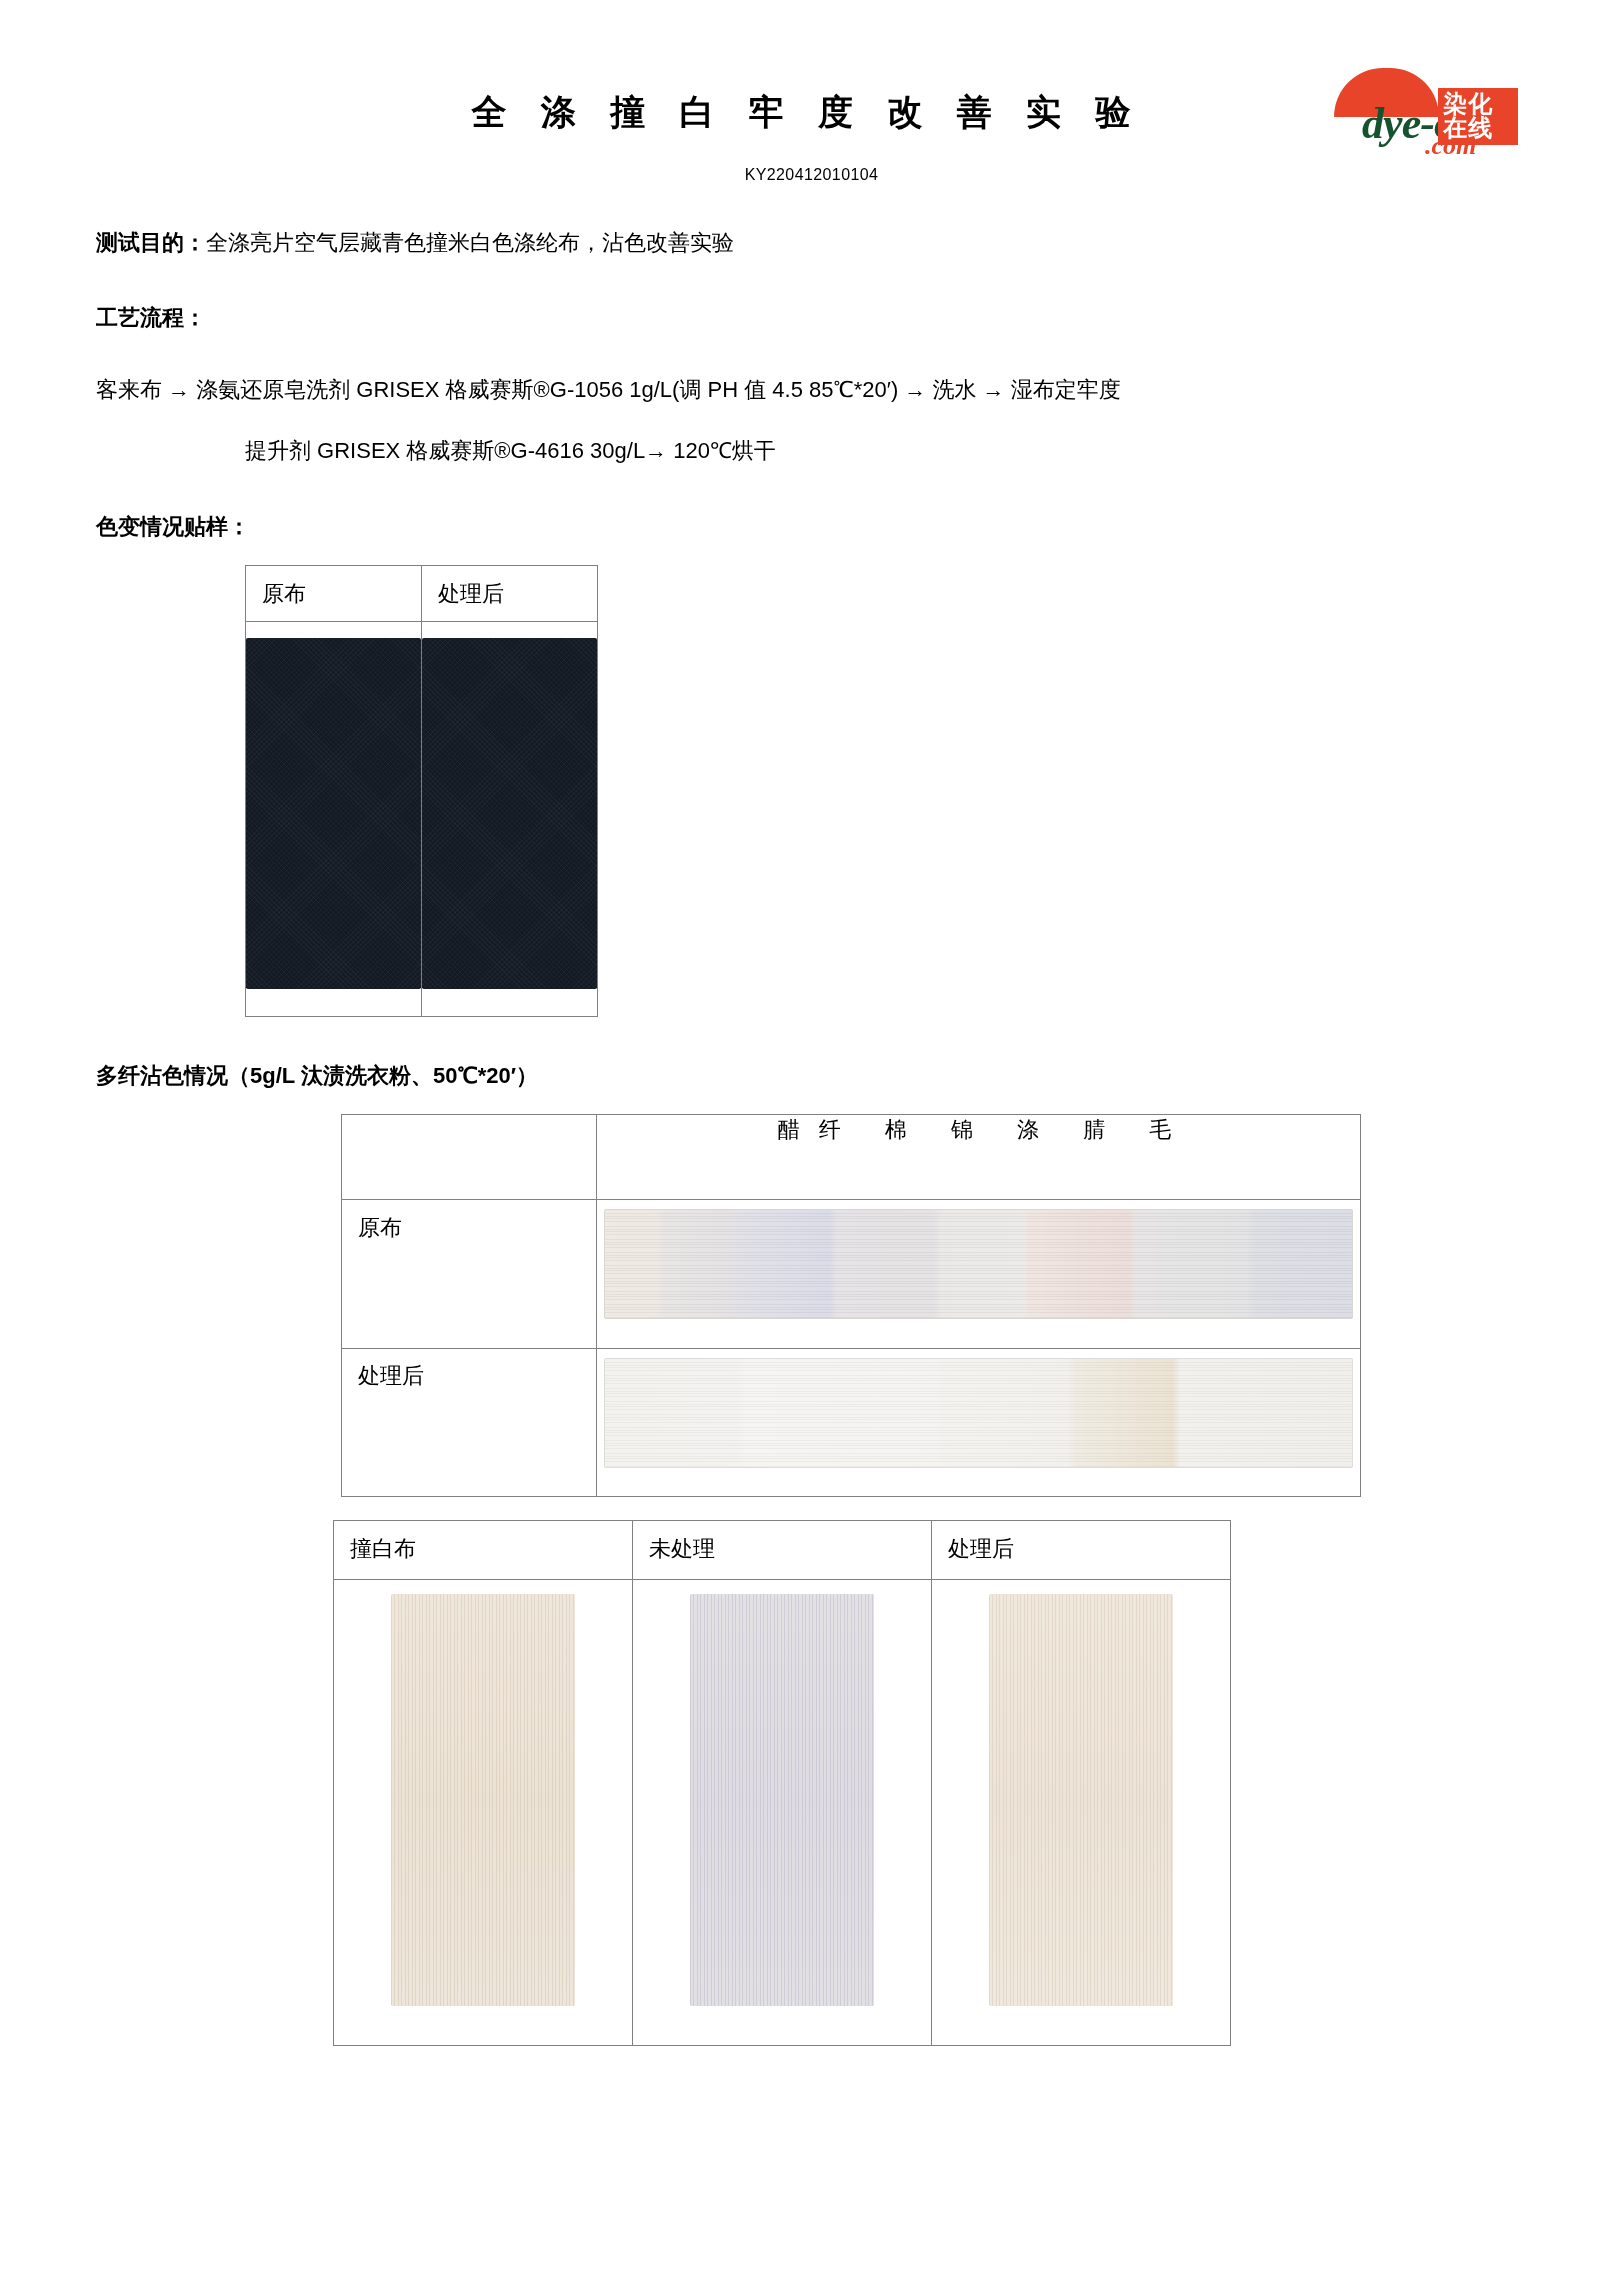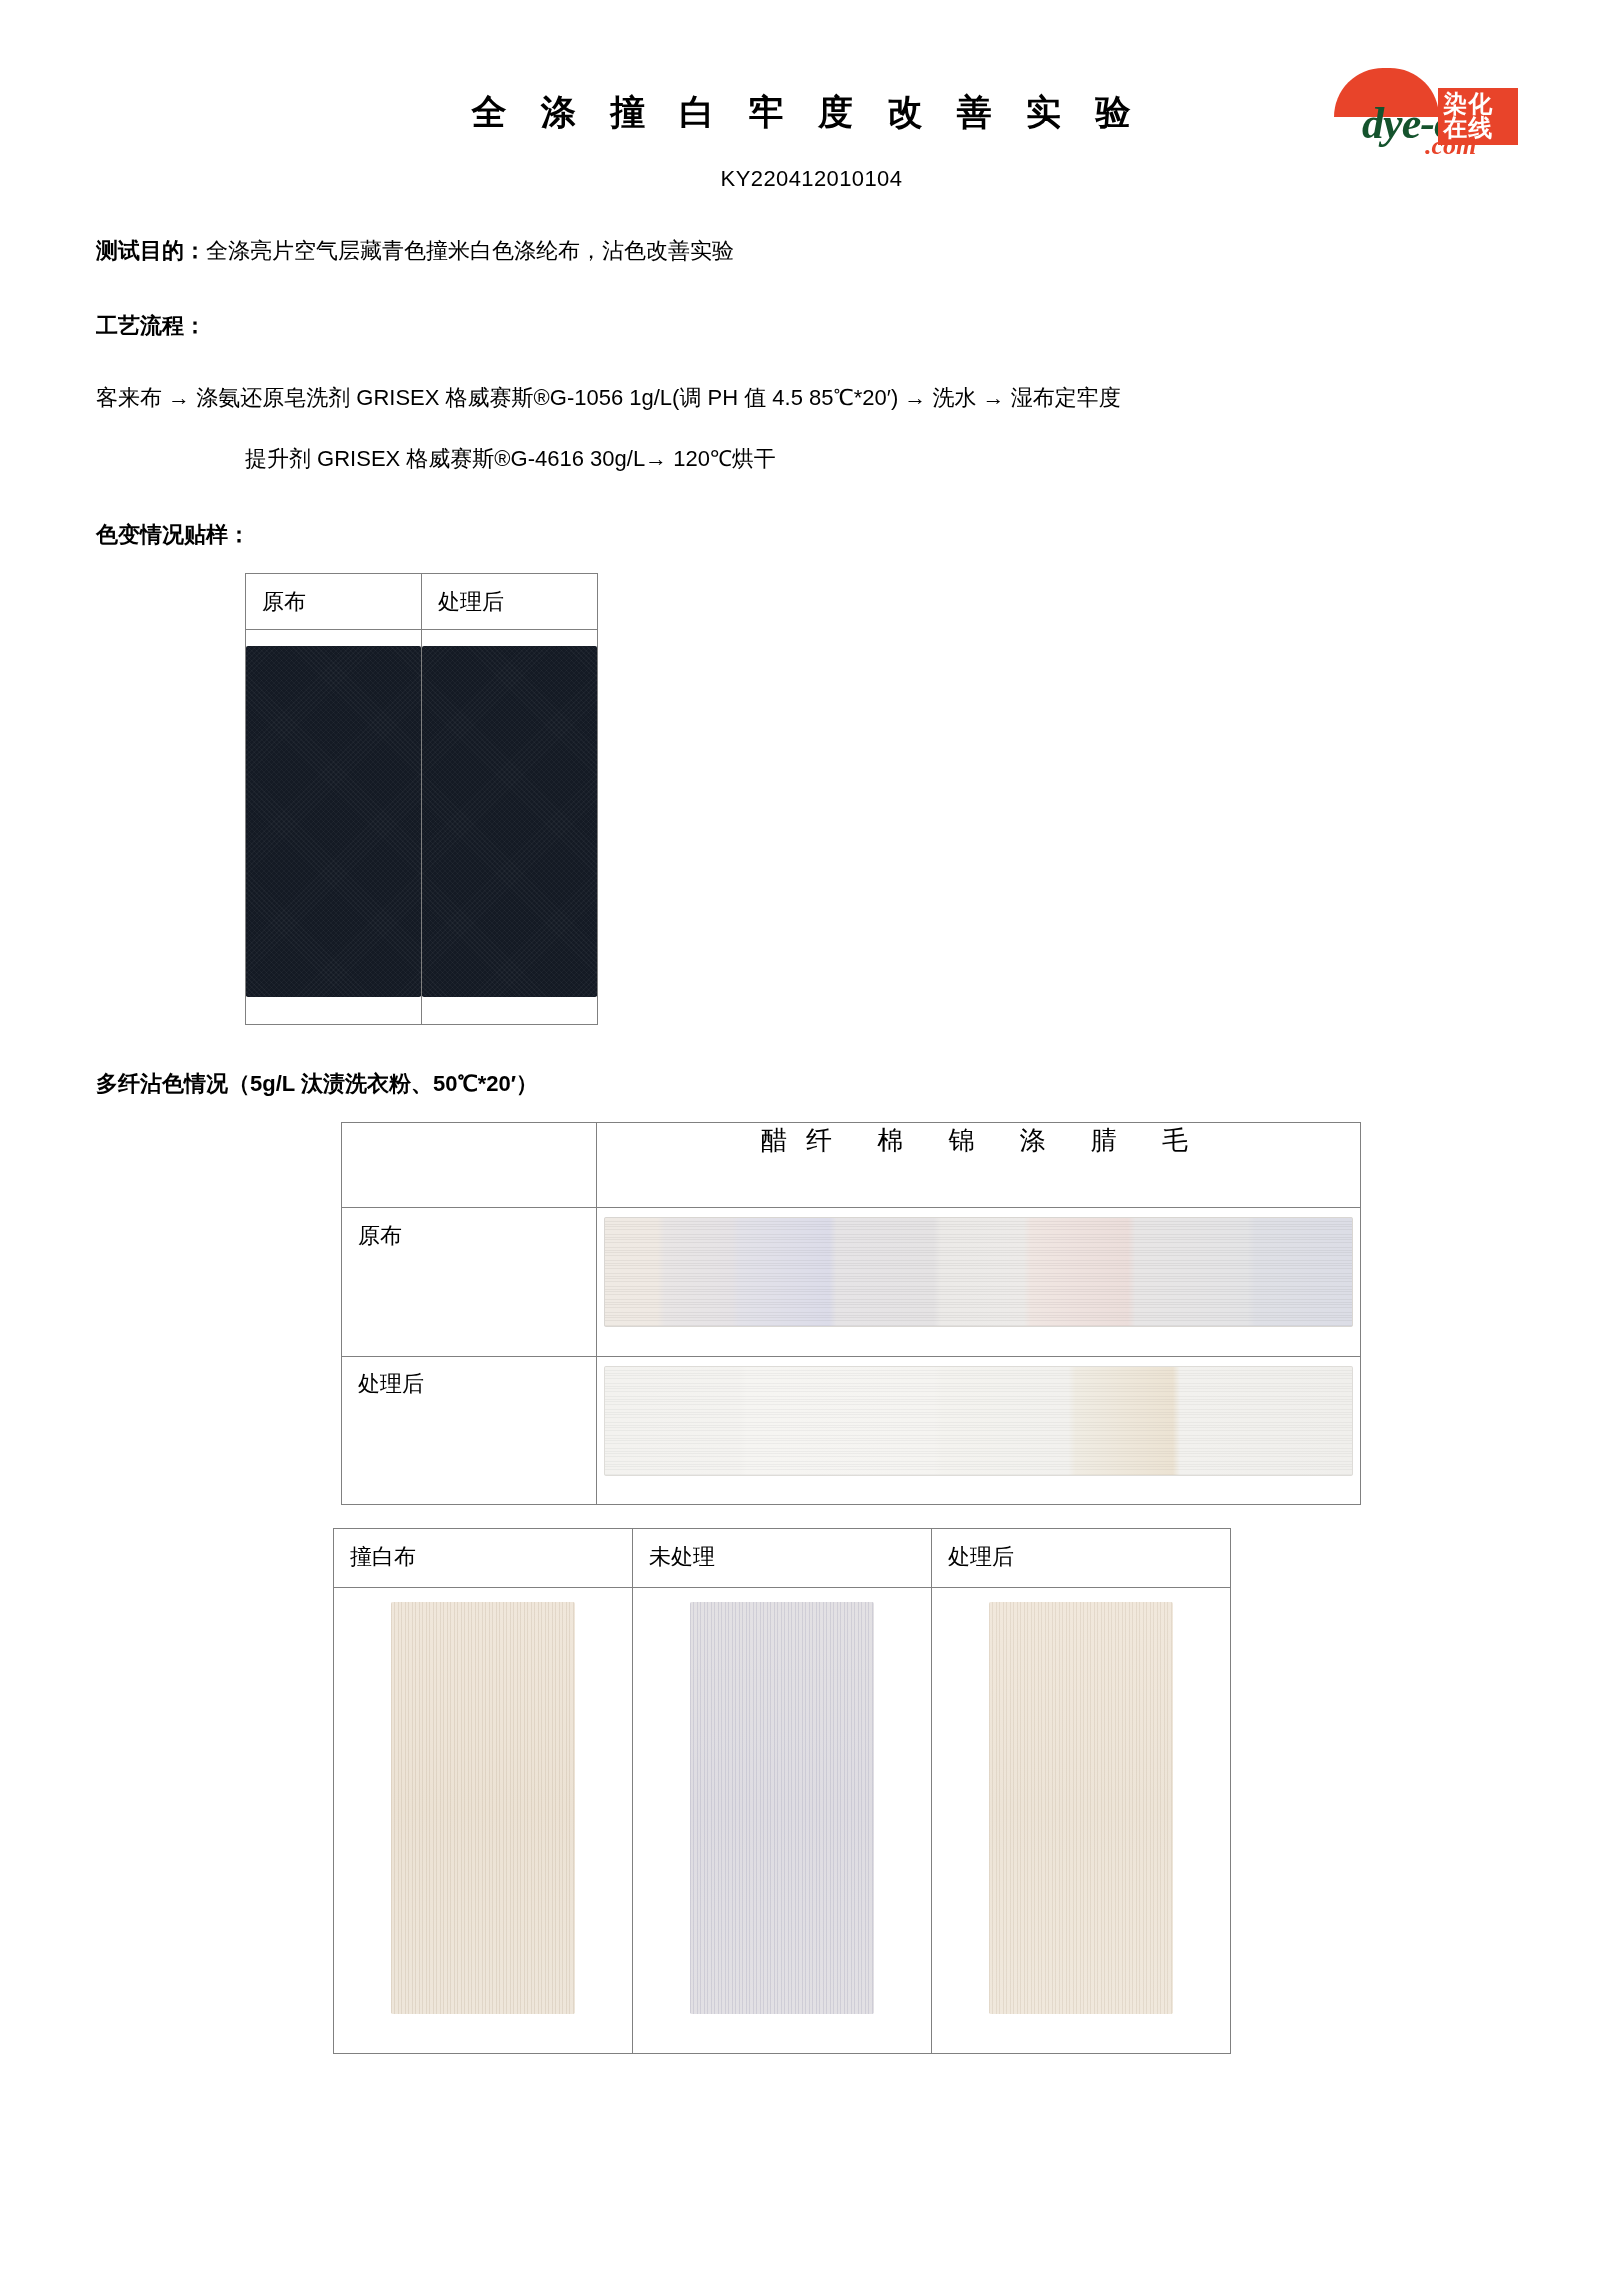--- a/index.html
+++ b/index.html
@@ -76,21 +76,21 @@
   .doc-title {
     text-align: center;
     font-size: 35px;
     font-weight: bold;
     letter-spacing: 12.3px;
     margin: 28px 0 0 0;
     padding-right: 8.8px;
   }
   .doc-code {
     text-align: center;
-    font-size: 22px;
+    font-size: 16px;
     margin: 30px 0 0 0;
     letter-spacing: 0.4px;
   }
   .para {
     font-size: 22px;
     margin: 42px 0 0 0;
     line-height: 1.5;
   }
   .label-bold {
     font-weight: bold;
@@ -151,21 +151,21 @@
   
   .tbl-multi {
     margin-left: 245px;
   }
   .tbl-multi td.firstcol {
     width: 254px;
   }
   .tbl-multi td.fiber-head {
     height: 84px;
     text-align: center;
-    font-size: 26px;
+    font-size: 22px;
     letter-spacing: 19px;
     padding-left: 11px;
   }
   .tbl-multi td.strip-cell {
     height: 130px;
     padding: 8.8px 7px;
     width: 749px;
   }
   .fiber-strip {
     width: 100%;

